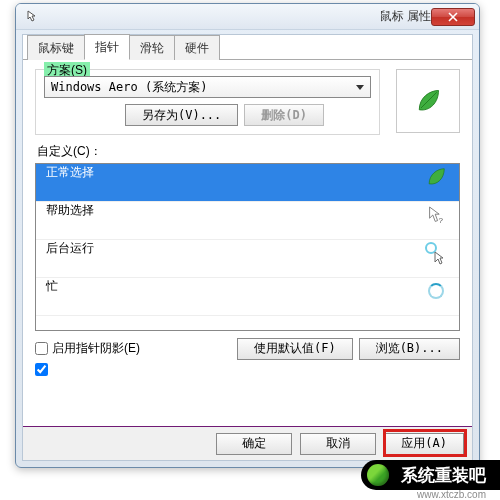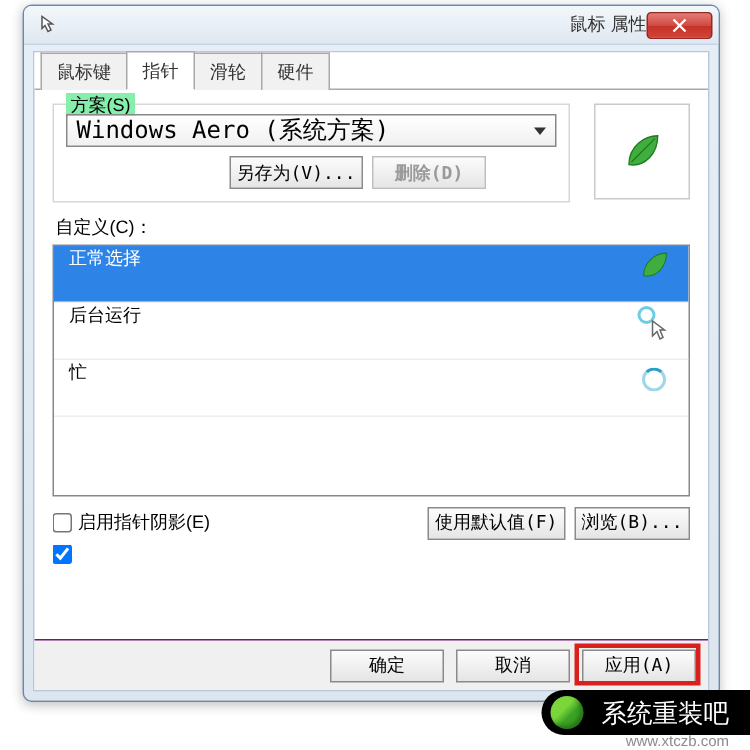--- a/index.html
+++ b/index.html
@@ -17,21 +17,21 @@
     position: absolute;
     right: 0;
     bottom: 10px;
     height: 30px;
     padding-left: 40px;
     padding-right: 14px;
     background: #000;
     color: #fff;
     display: flex;
     align-items: center;
-    font-weight: 400;
+    font-weight: 700;
     font-size: 17px;
     border-top-left-radius: 15px;
     border-bottom-left-radius: 15px;
     z-index: 50;
   }
   .wm-swirl {
     position: absolute;
     left: 6px;
     width: 22px;
     height: 22px;
@@ -146,21 +146,21 @@
   }
   .combo {
     flex: 1;
     height: 22px;
     border: 1px solid #888;
     background: linear-gradient(#fff,#f0f0f0);
     display: flex;
     align-items: center;
     padding: 0 6px;
     font-family: "SimSun", monospace;
-    font-size: 16px;
+    font-size: 12px;
     position: relative;
   }
   .combo::after {
     content: "";
     position: absolute;
     right: 6px; top: 50%; margin-top: -2px;
     border-left: 4px solid transparent;
     border-right: 4px solid transparent;
     border-top: 5px solid #333;
   }
@@ -178,21 +178,21 @@
   .scheme-buttons {
     margin-top: 6px;
     display: flex;
     gap: 6px;
     justify-content: flex-end;
     width: 280px;
   }
   .btn {
     height: 22px;
     min-width: 76px;
-    padding: 0 4px;
+    padding: 0 16px;
     border: 1px solid #8a8a8a;
     background: linear-gradient(#fcfcfc,#e5e5e5);
     font-family: "SimSun", monospace;
     font-size: 12px;
     display: inline-flex;
     align-items: center;
     justify-content: center;
     color: #000;
   }
   .btn.disabled { color: #9a9a9a; border-color: #bdbdbd; font-weight: bold; }
@@ -320,20 +320,29 @@
       <div class="listbox">
         <div class="list-item selected">
           <span>正常选择</span>
           <span class="cursor-slot">
             <svg viewBox="0 0 32 32" width="22" height="22">
                 <path d="M6 26 C6 12 18 4 28 4 C28 18 18 28 6 26 Z" fill="#3fae3f" stroke="#1e7a1e"></path>
               </svg>
           </span>
         </div>
         <div class="list-item">
+          <span>帮助选择</span>
+          <span class="cursor-slot">
+            <svg class="arrow-cursor" viewBox="0 0 20 24">
+                <path d="M2 2 L2 16 L6 12 L9 20 L12 19 L9 11 L14 11 Z" fill="#fff" stroke="#666"></path>
+                <text x="13" y="22" font-size="10" fill="#555">?</text>
+              </svg>
+          </span>
+        </div>
+        <div class="list-item">
           <span>后台运行</span>
           <span class="cursor-slot">
             <svg width="24" height="24" viewBox="0 0 24 24">
               <circle cx="7" cy="7" r="5" fill="none" stroke="#6ecde6" stroke-width="2"></circle>
               <path d="M11 11 L11 21 L14 18 L16 23 L18 22 L16 17 L19 17 Z" fill="#fff" stroke="#666"></path>
             </svg>
           </span>
         </div>
         <div class="list-item">
           <span>忙</span>

